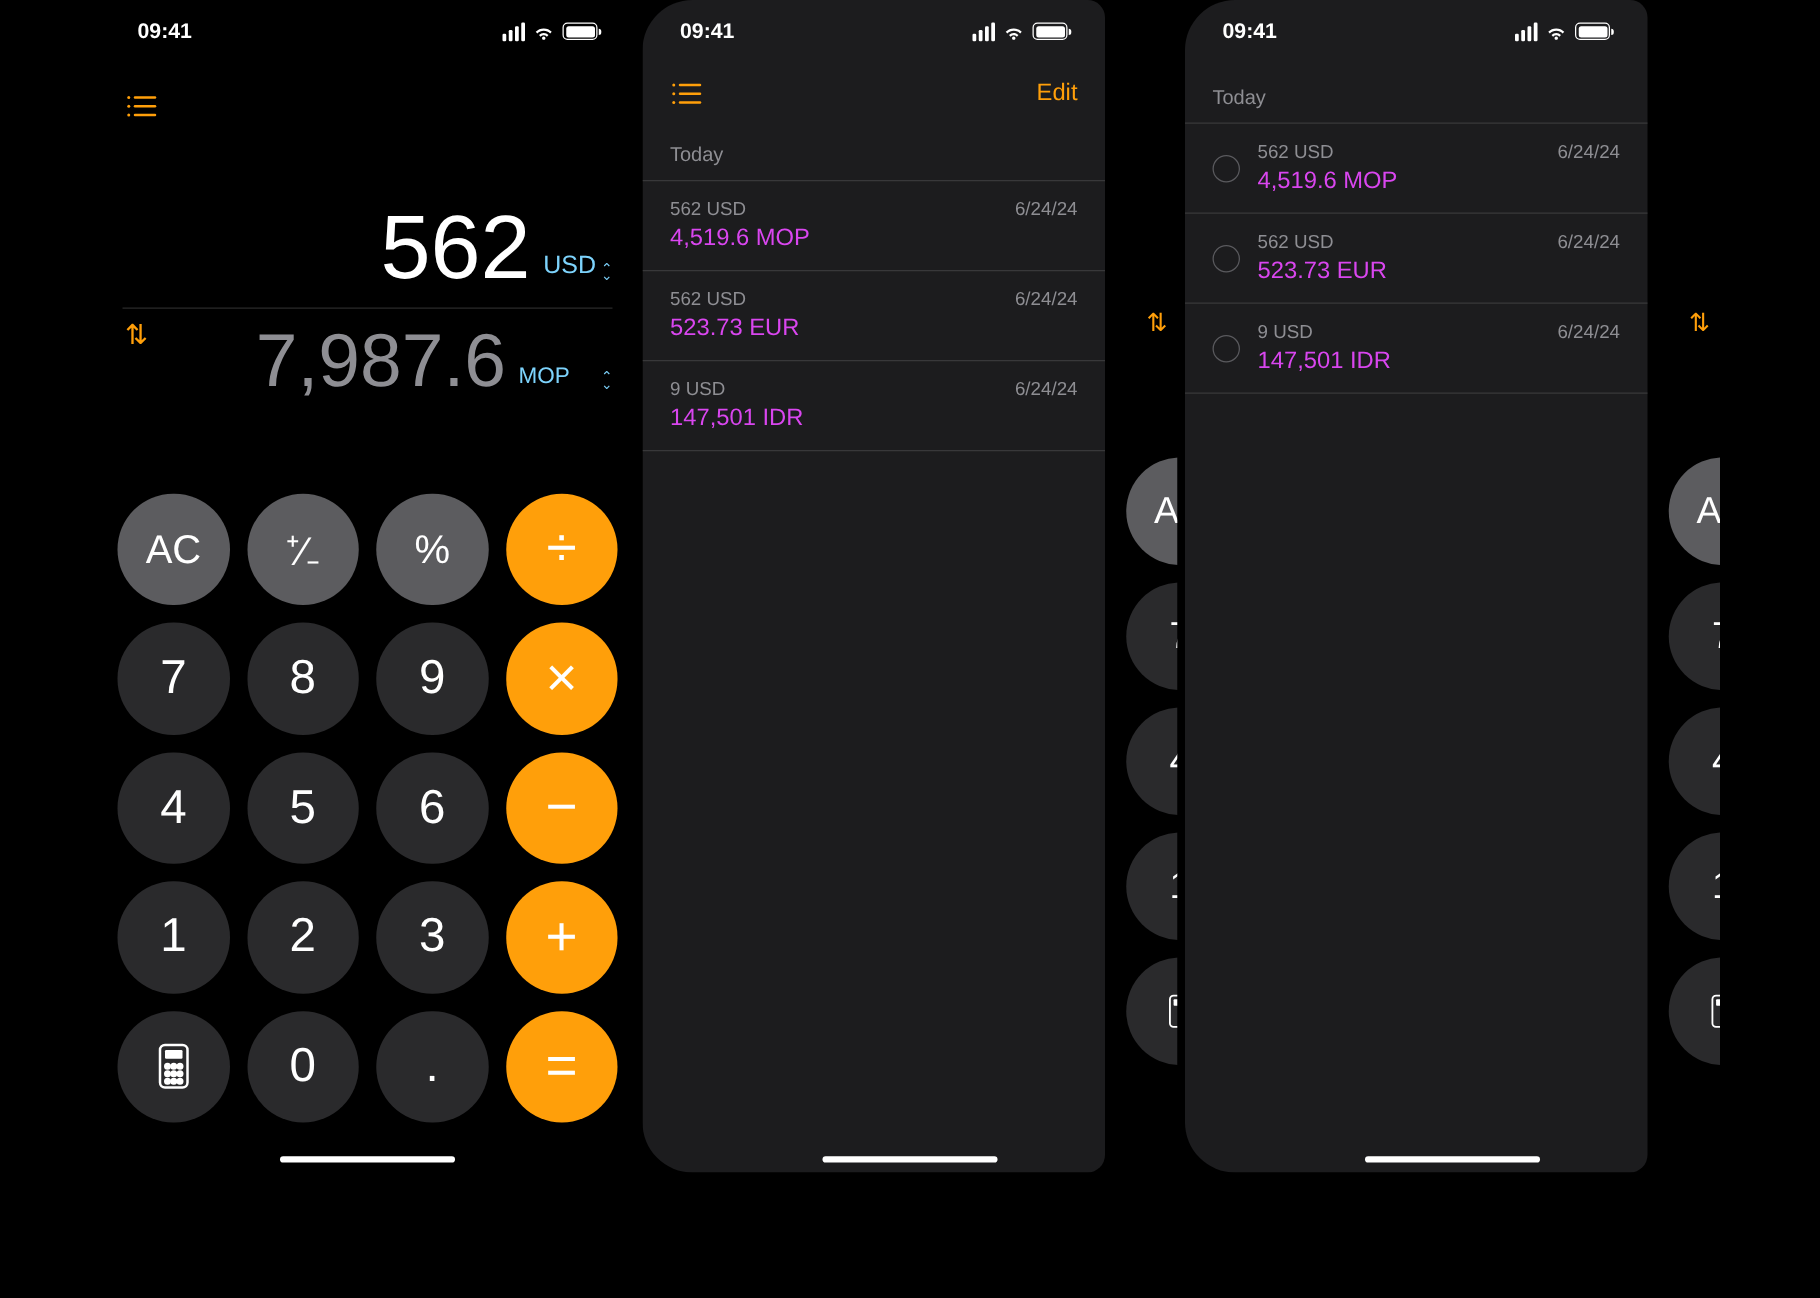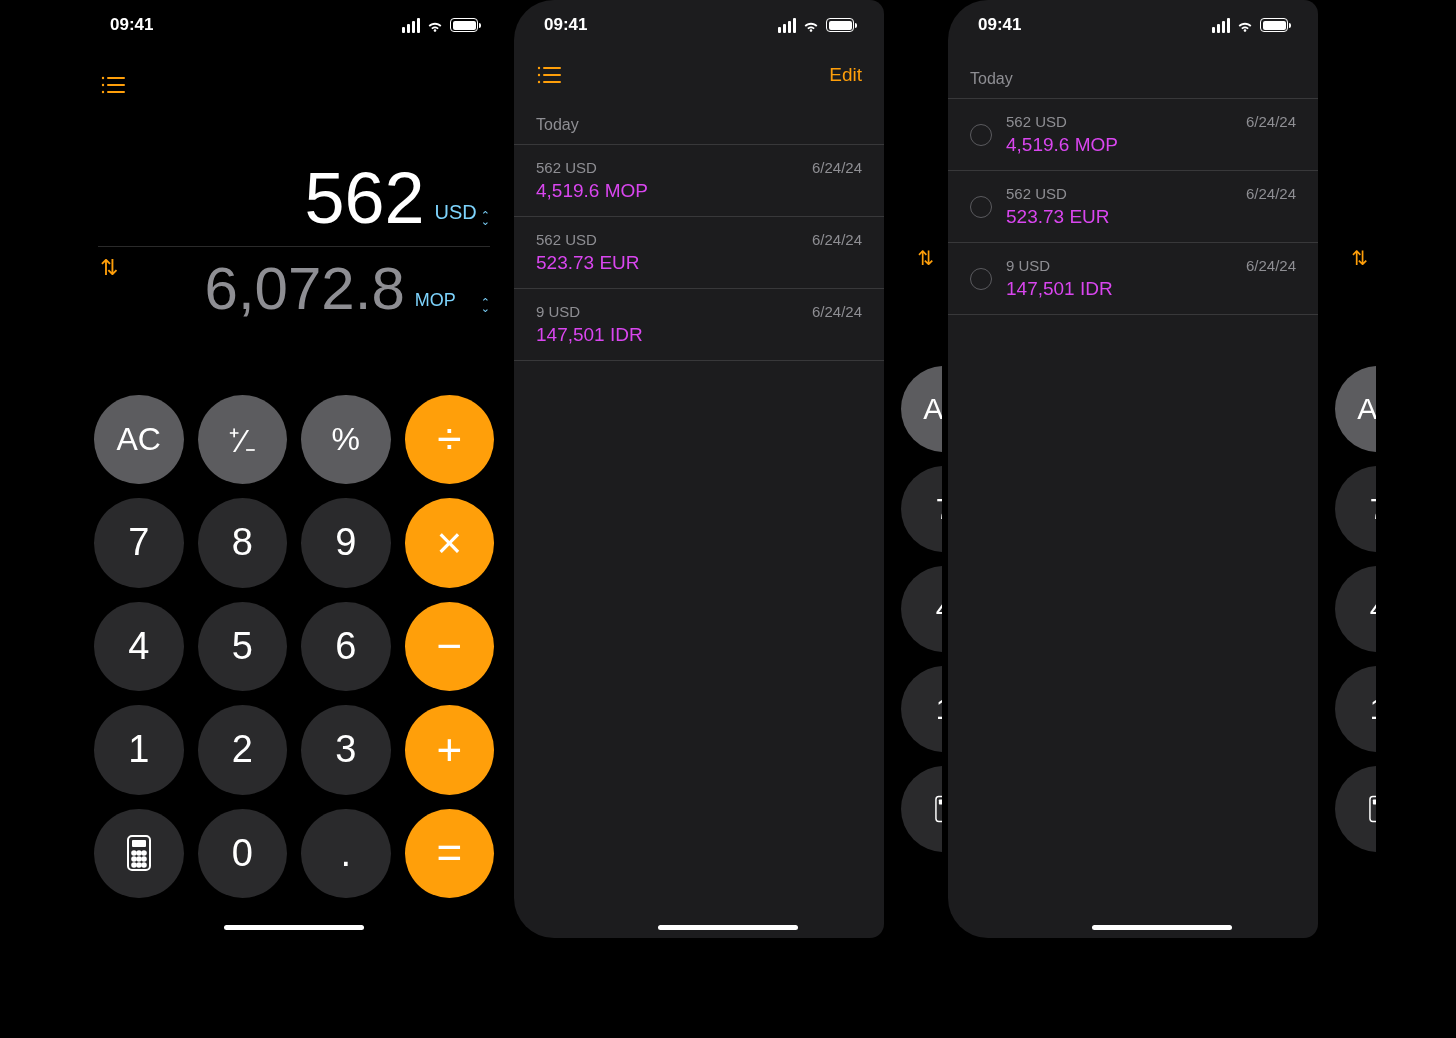--- a/index.html
+++ b/index.html
@@ -215,21 +215,21 @@
         <span class="conv-value primary">562</span>
         <span class="conv-unit">
           <span>USD</span>
           <span class="chevrons">
               <span>⌃</span>
               <span>⌄</span>
             </span>
         </span>
       </div>
       <div class="conv-row">
-        <span class="conv-value secondary">6,072.8</span>
+        <span class="conv-value secondary">7,987.6</span>
         <span class="conv-unit small">
           <span>MOP</span>
           <span class="chevrons">
               <span>⌃</span>
               <span>⌄</span>
             </span>
         </span>
       </div>
     </div>
 

